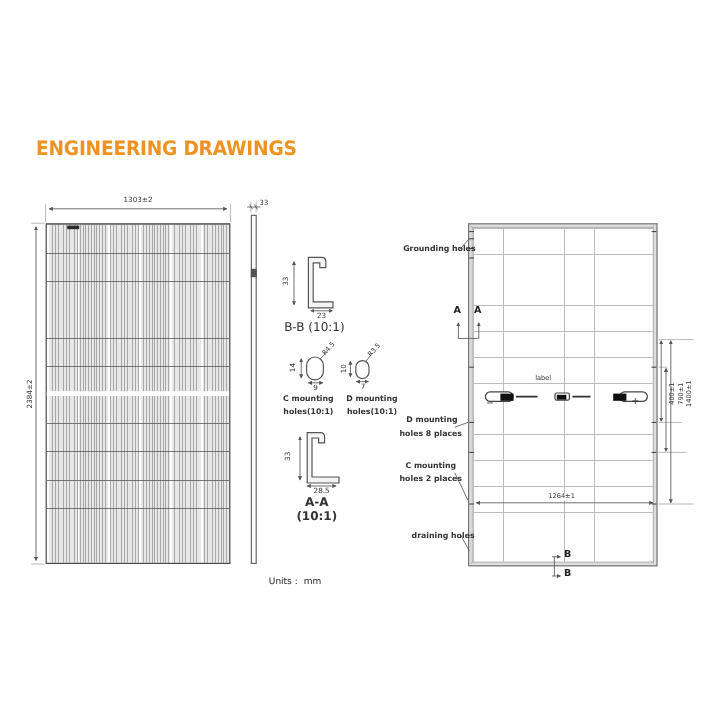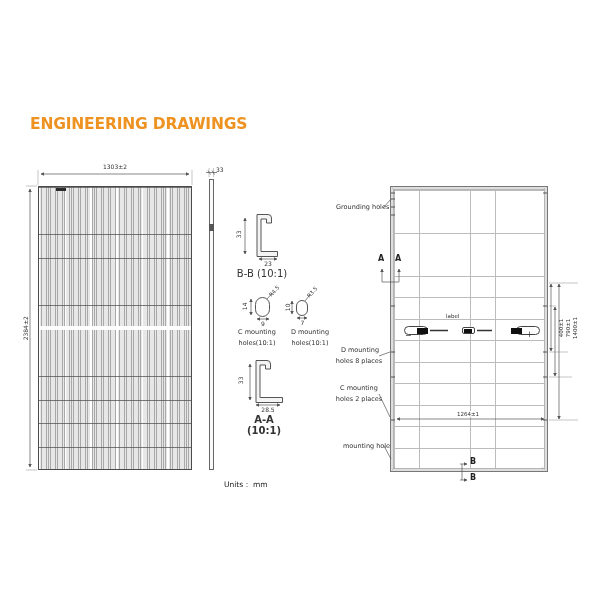--- a/index.html
+++ b/index.html
@@ -3,21 +3,21 @@
 <meta charset="utf-8">
 <style>
   html,body{margin:0;padding:0;background:#fff;}
   #canvas{position:relative;width:600px;height:600px;background:#fff;overflow:hidden;
           font-family:"DejaVu Sans",sans-serif;}
   .abs{position:absolute;}
   .t{position:absolute;color:#333;line-height:1.1;white-space:nowrap;z-index:3;}
   .ctr{text-align:center;white-space:normal;}
   .fs55{font-size:5.5px;}
   .fs6{font-size:6px;}
-  .fs65{font-size:6.5px;}
+  .fs65{font-size:6.5px;font-weight:bold;}
   .fs75{font-size:10px;}
   .fs8{font-size:8px;}
   .rot{transform:rotate(-90deg);}
   .sec{font-size:8px;font-weight:600;color:#222;}
   #title{left:30px;top:115px;font-size:16.5px;font-weight:bold;letter-spacing:-0.2px;
          transform:scaleX(0.94);transform-origin:left top;}
   #overlay{position:absolute;left:0;top:0;z-index:2;pointer-events:none;}
   
   #front-panel{left:38px;top:186px;width:154px;height:284px;box-sizing:border-box;
     border:1px solid #4a4a4a;
@@ -197,21 +197,21 @@
   <div class="t fs8" style="left:405px;top:332px;">−</div>
   <div class="t fs8" style="left:526px;top:331px;">+</div>
 
   <div class="t fs65" style="left:336px;top:204px;">Grounding holes</div>
   <div class="t sec" style="left:378px;top:255px;">A</div>
   <div class="t sec" style="left:395px;top:255px;">A</div>
   <div class="t fs65 ctr" style="left:338px;top:347px;width:44px;">D mounting</div>
   <div class="t fs65 ctr" style="left:332px;top:358px;width:54px;">holes 8 places</div>
   <div class="t fs65 ctr" style="left:336px;top:385px;width:46px;">C mounting</div>
   <div class="t fs65 ctr" style="left:332px;top:396px;width:54px;">holes 2 places</div>
-  <div class="t fs65" style="left:343px;top:443px;">mounting hole</div>
+  <div class="t fs65" style="left:343px;top:443px;">draining holes</div>
   <div class="t sec" style="left:470px;top:458px;">B</div>
   <div class="t sec" style="left:470px;top:474px;">B</div>
 
   <div class="t fs55 ctr rot" style="left:547px;top:325px;width:28px;">400±1</div>
   <div class="t fs55 ctr rot" style="left:554px;top:325px;width:28px;">790±1</div>
   <div class="t fs55 ctr rot" style="left:559px;top:325px;width:32px;">1400±1</div>
   <div id="dim-1264" class="t fs55 ctr" style="left:450px;top:411px;width:34px;">1264±1</div>
 
 </div>
 

